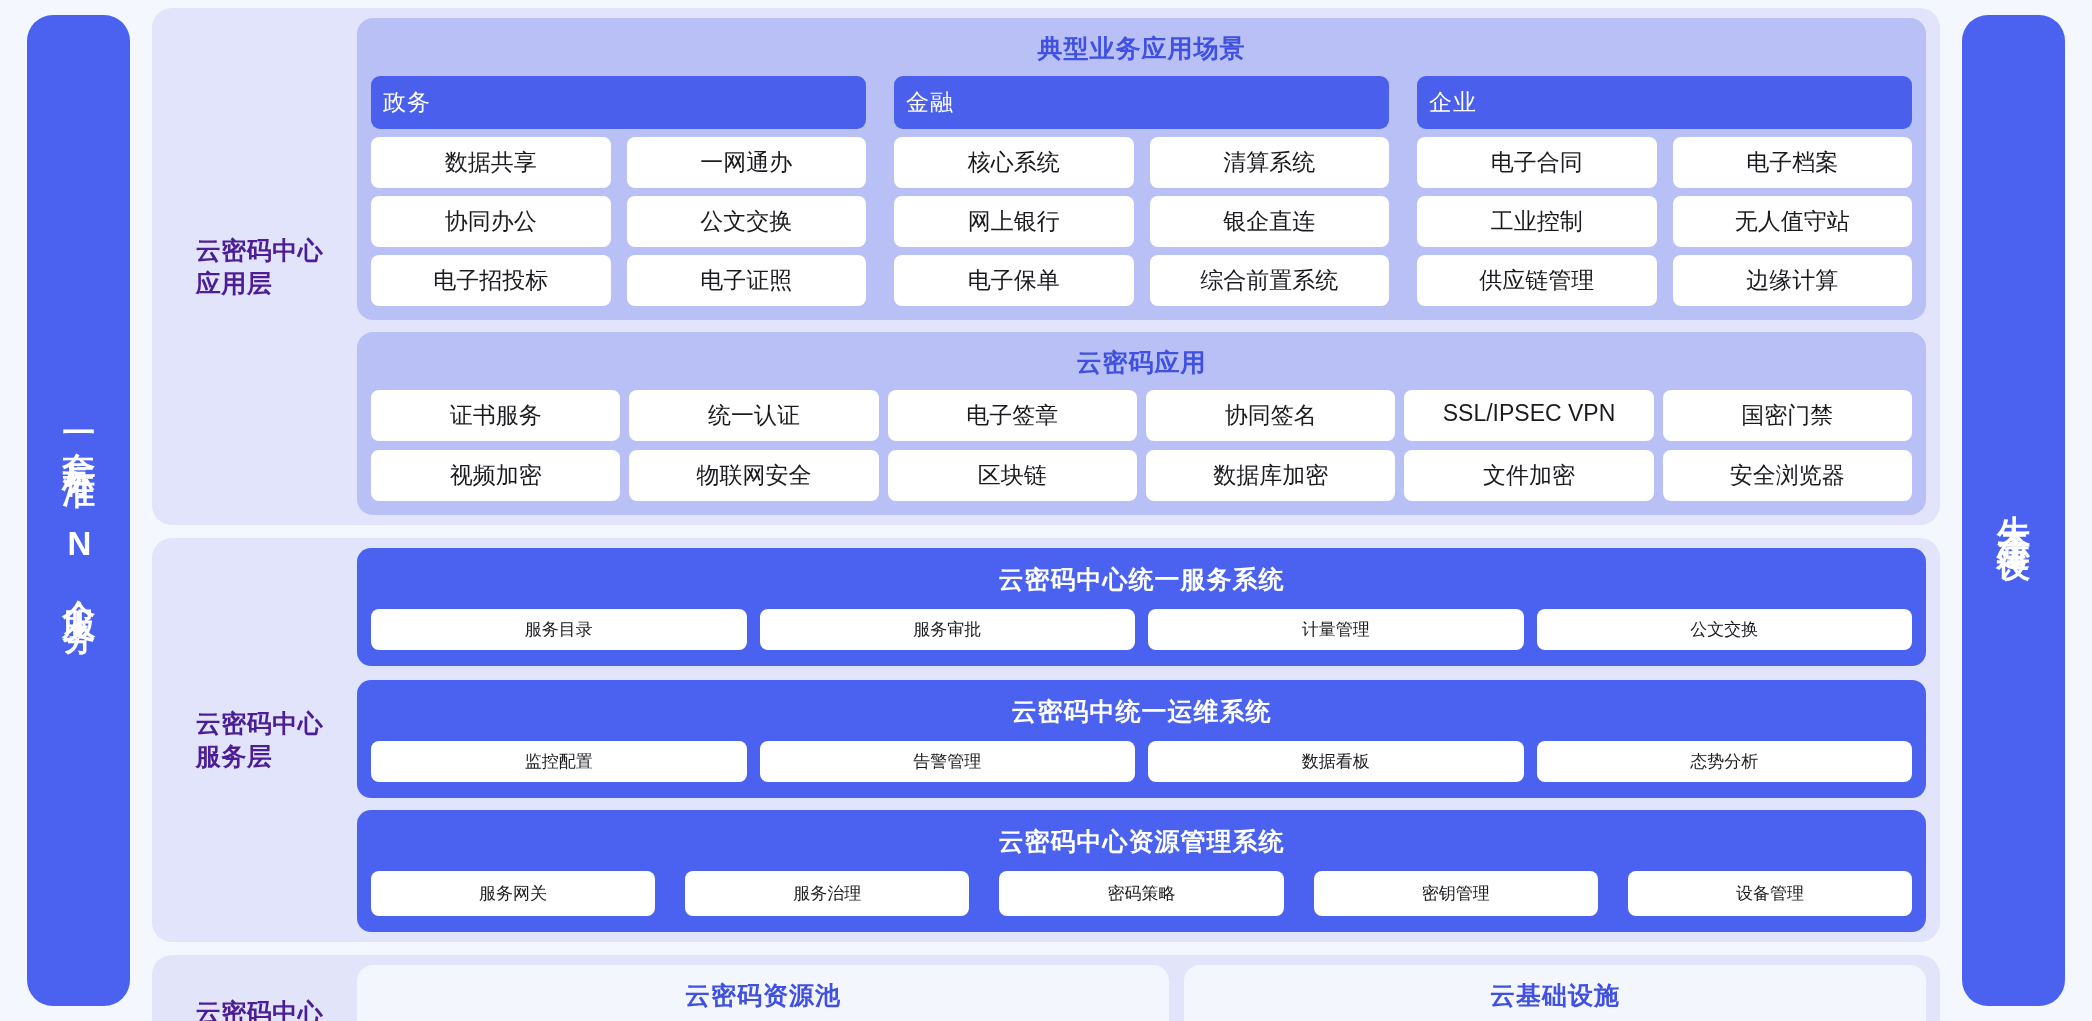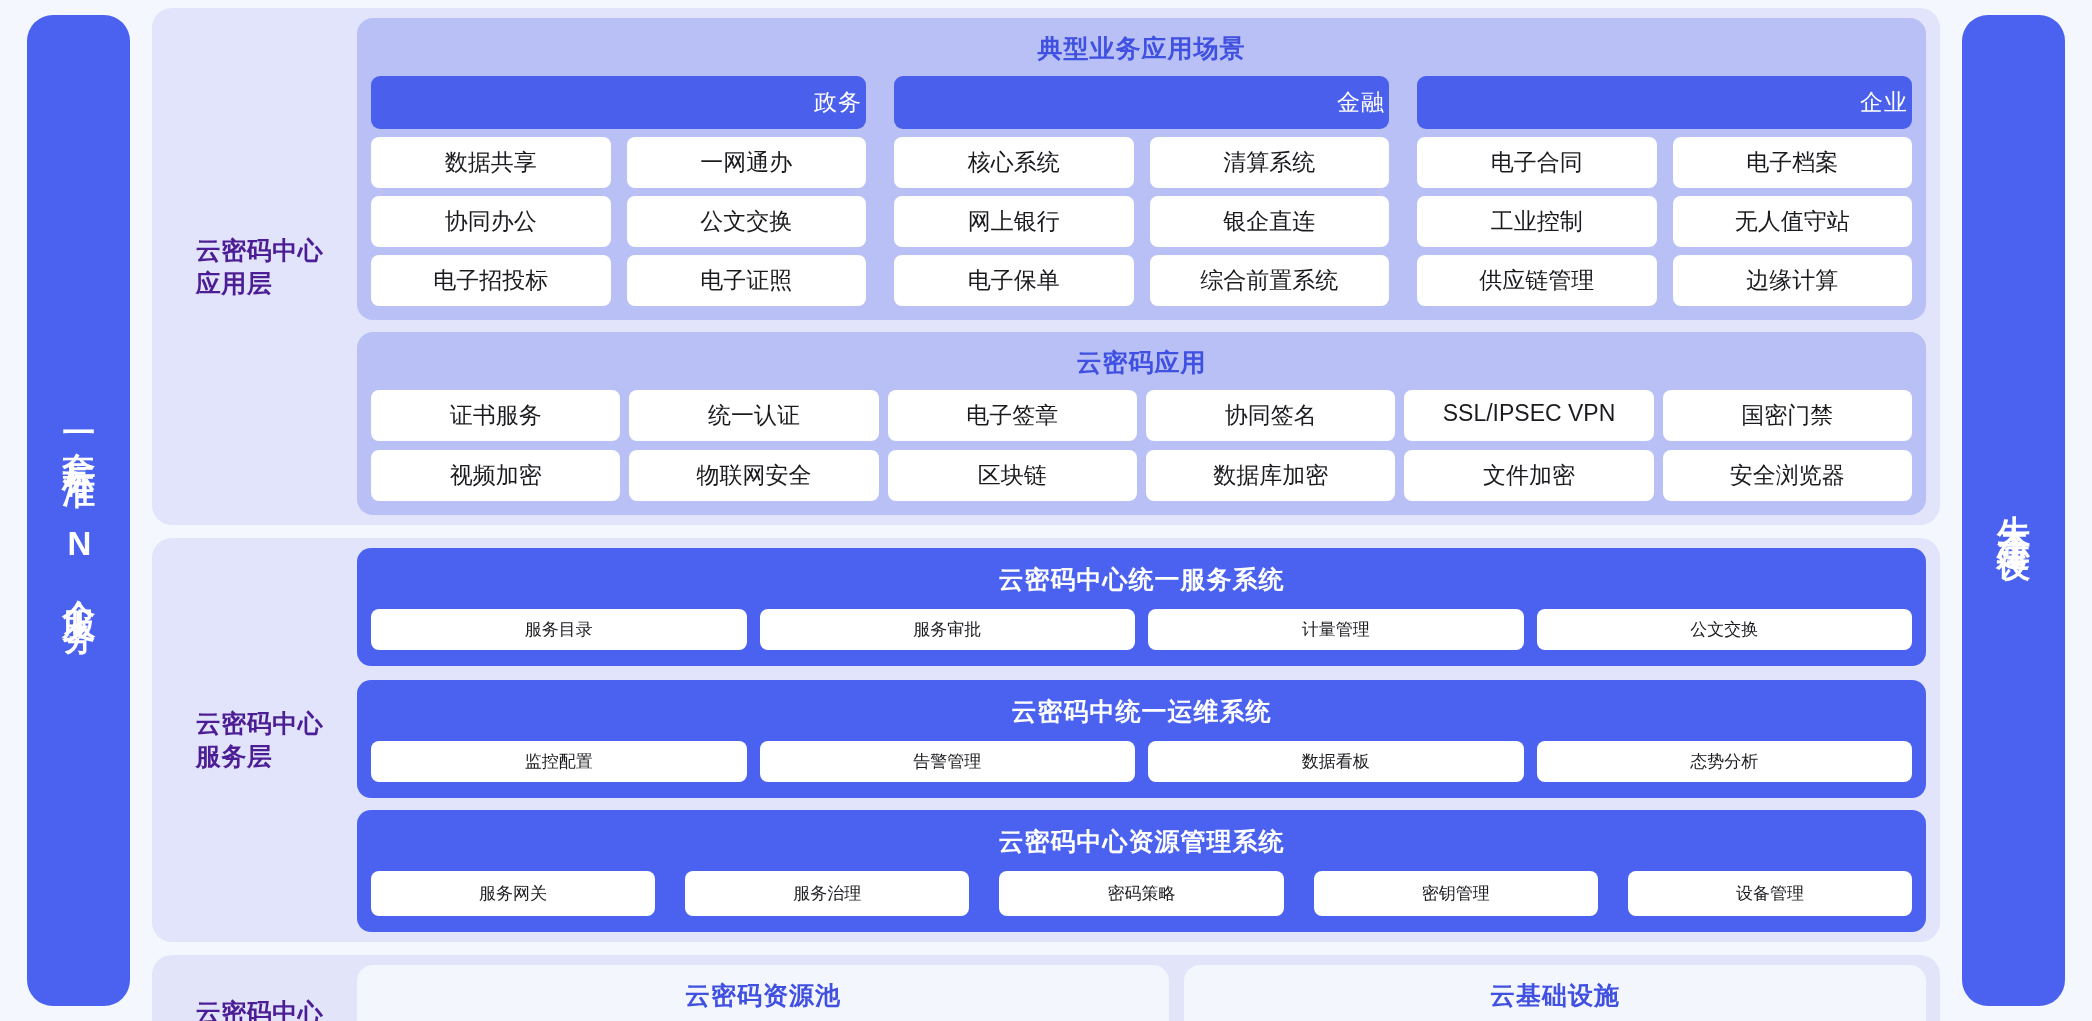--- a/index.html
+++ b/index.html
@@ -104,23 +104,23 @@
     flex: 1 1 0;
     min-width: 0;
     display: flex;
     flex-direction: column;
     gap: 8px;
   }
   .scenario-head {
     background: #4a5fec;
     color: #ffffff;
     border-radius: 9px;
-    text-align: right;
+    text-align: left;
     font-size: 23px;
-    padding: 11px 4px;
+    padding: 11px 12px;
     letter-spacing: 1px;
   }
   .chip-row {
     display: flex;
     gap: 16px;
     justify-content: space-between;
   }
   .chip {
     flex: 1 1 0;
     min-width: 0;

